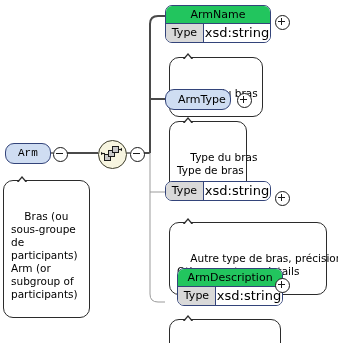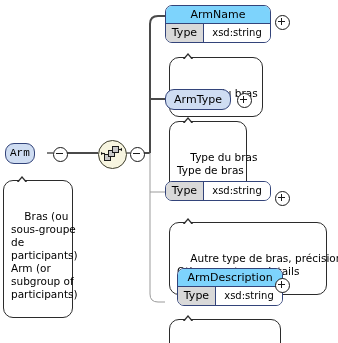--- a/index.html
+++ b/index.html
@@ -39,36 +39,36 @@
   .pill {
     box-sizing: border-box;
     background: #cfddf2;
     border: 1px solid #33447a;
     border-radius: 9px;
     color: #000000;
     font-size: 11px;
     line-height: 19px;
     height: 21px;
     text-align: center;
-    padding: 0 4px;
+    padding: 0 12px;
     white-space: nowrap;
   }
 
   
   .elembox {
     box-sizing: border-box;
     border: 1px solid #33447a;
     border-radius: 7px;
     background: #ffffff;
     overflow: hidden;
     width: 106px;
   }
   .elembox .ehead {
     box-sizing: border-box;
-    background: #7dd3fc;
+    background: #22c55e;
     border-bottom: 1px solid #33447a;
     font-size: 11px;
     line-height: 17px;
     height: 18px;
     text-align: center;
     color: #000;
     white-space: nowrap;
   }
   .elembox .erow {
     display: flex;
@@ -82,21 +82,21 @@
     font-size: 11px;
     line-height: 18px;
     text-align: center;
     color: #000;
     white-space: nowrap;
   }
   .elembox .eval {
     box-sizing: border-box;
     flex: 1;
     background: #ffffff;
-    font-size: 10px;
+    font-size: 13px;
     line-height: 18px;
     text-align: center;
     color: #000;
     white-space: nowrap;
   }
 
   
   .anno {
     position: absolute;
     box-sizing: border-box;
@@ -195,21 +195,21 @@
     <line x1="150" y1="99" x2="165" y2="99" stroke="#4a4a4a" stroke-width="2"></line>
 
     <path d="M150,153 L150,294 Q150,302 158,302 L165,302" fill="none" stroke="#9b9b9b" stroke-width="1"></path>
     <line x1="150" y1="192" x2="165" y2="192" stroke="#9b9b9b" stroke-width="1"></line>
   </svg>
 
   <div class="node pill" style="left:5px; top:143px;font-family:Liberation Mono, monospace;">Arm</div>
 
   <div class="toggle" style="left:53px; top:147px;"></div>
 
-  <div class="anno" style="left:3px; top:180px; width:70px;">
+  <div class="anno" style="left:3px; top:180px; width:87px;">
     <span class="notch"></span>
     <span>Bras (ou
 sous-groupe
 de
 participants)
 Arm (or
 subgroup of
 participants)</span>
   </div>
 

